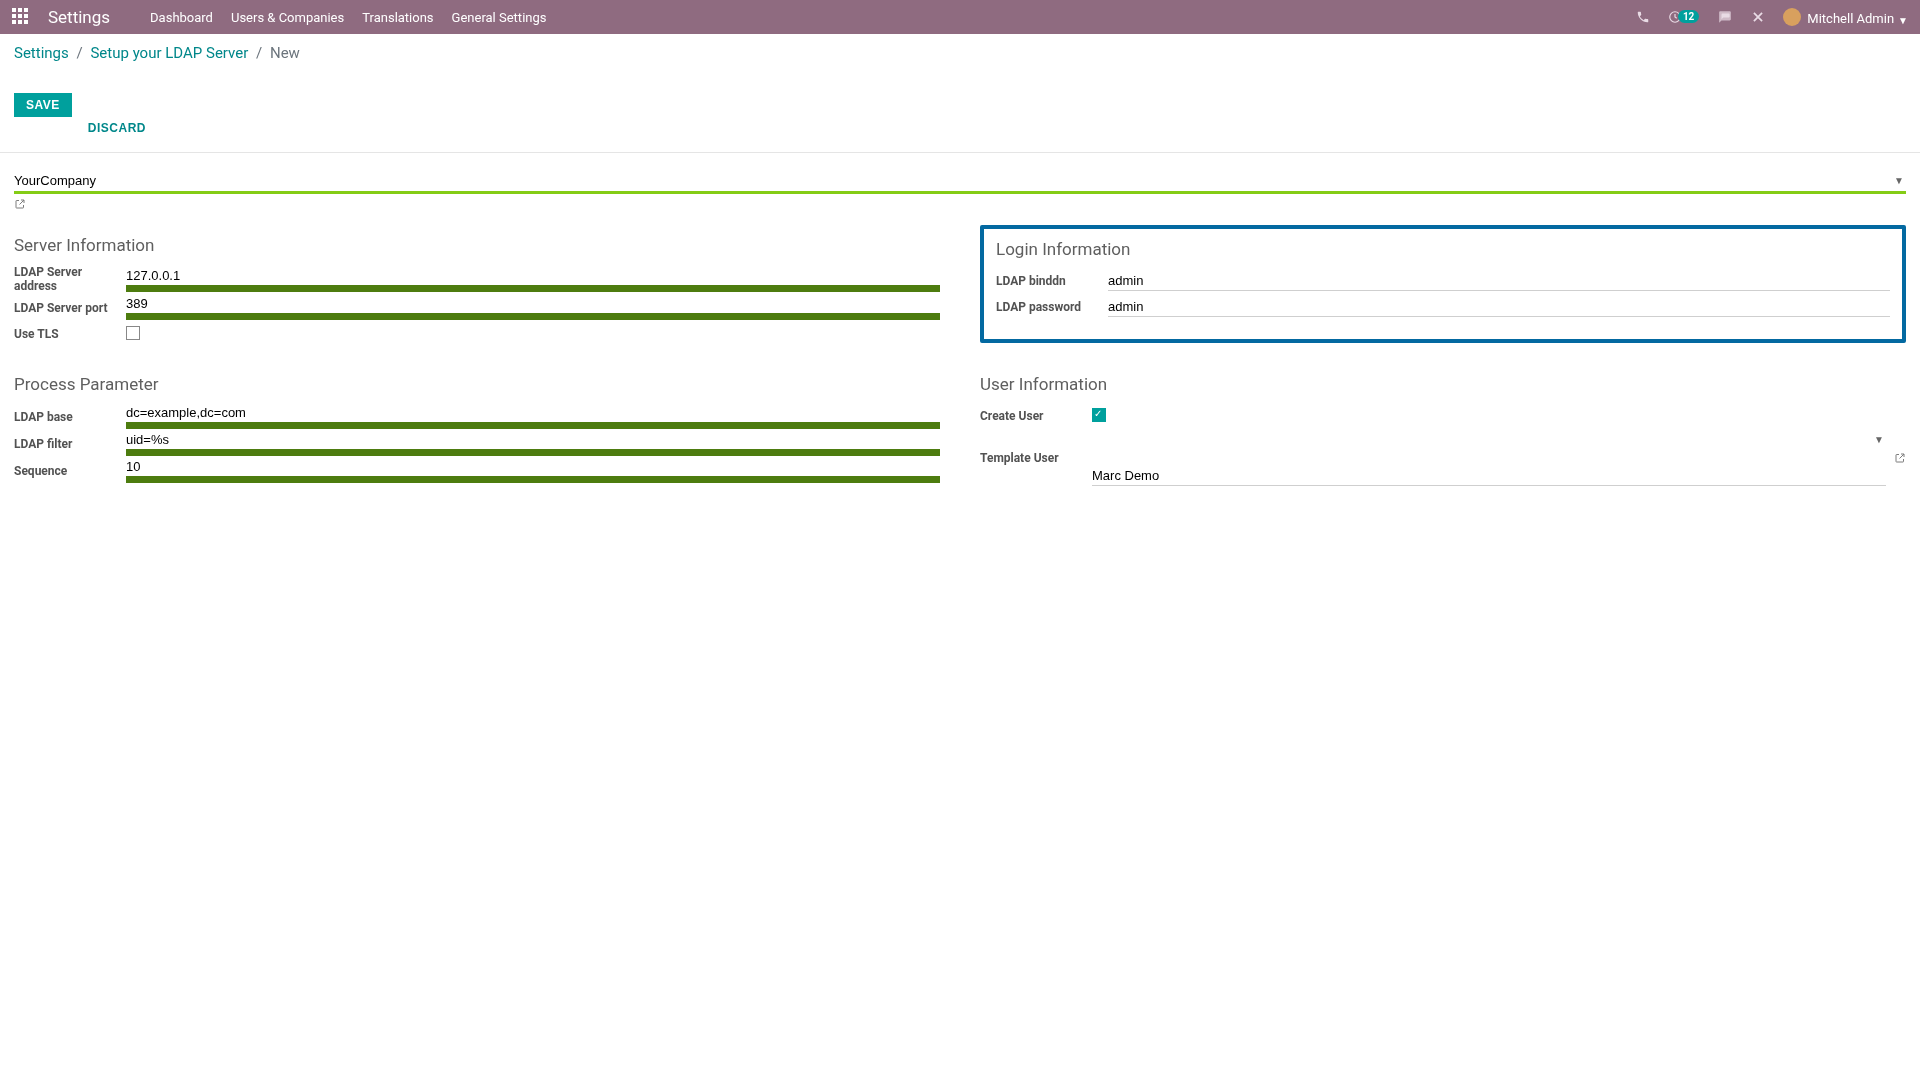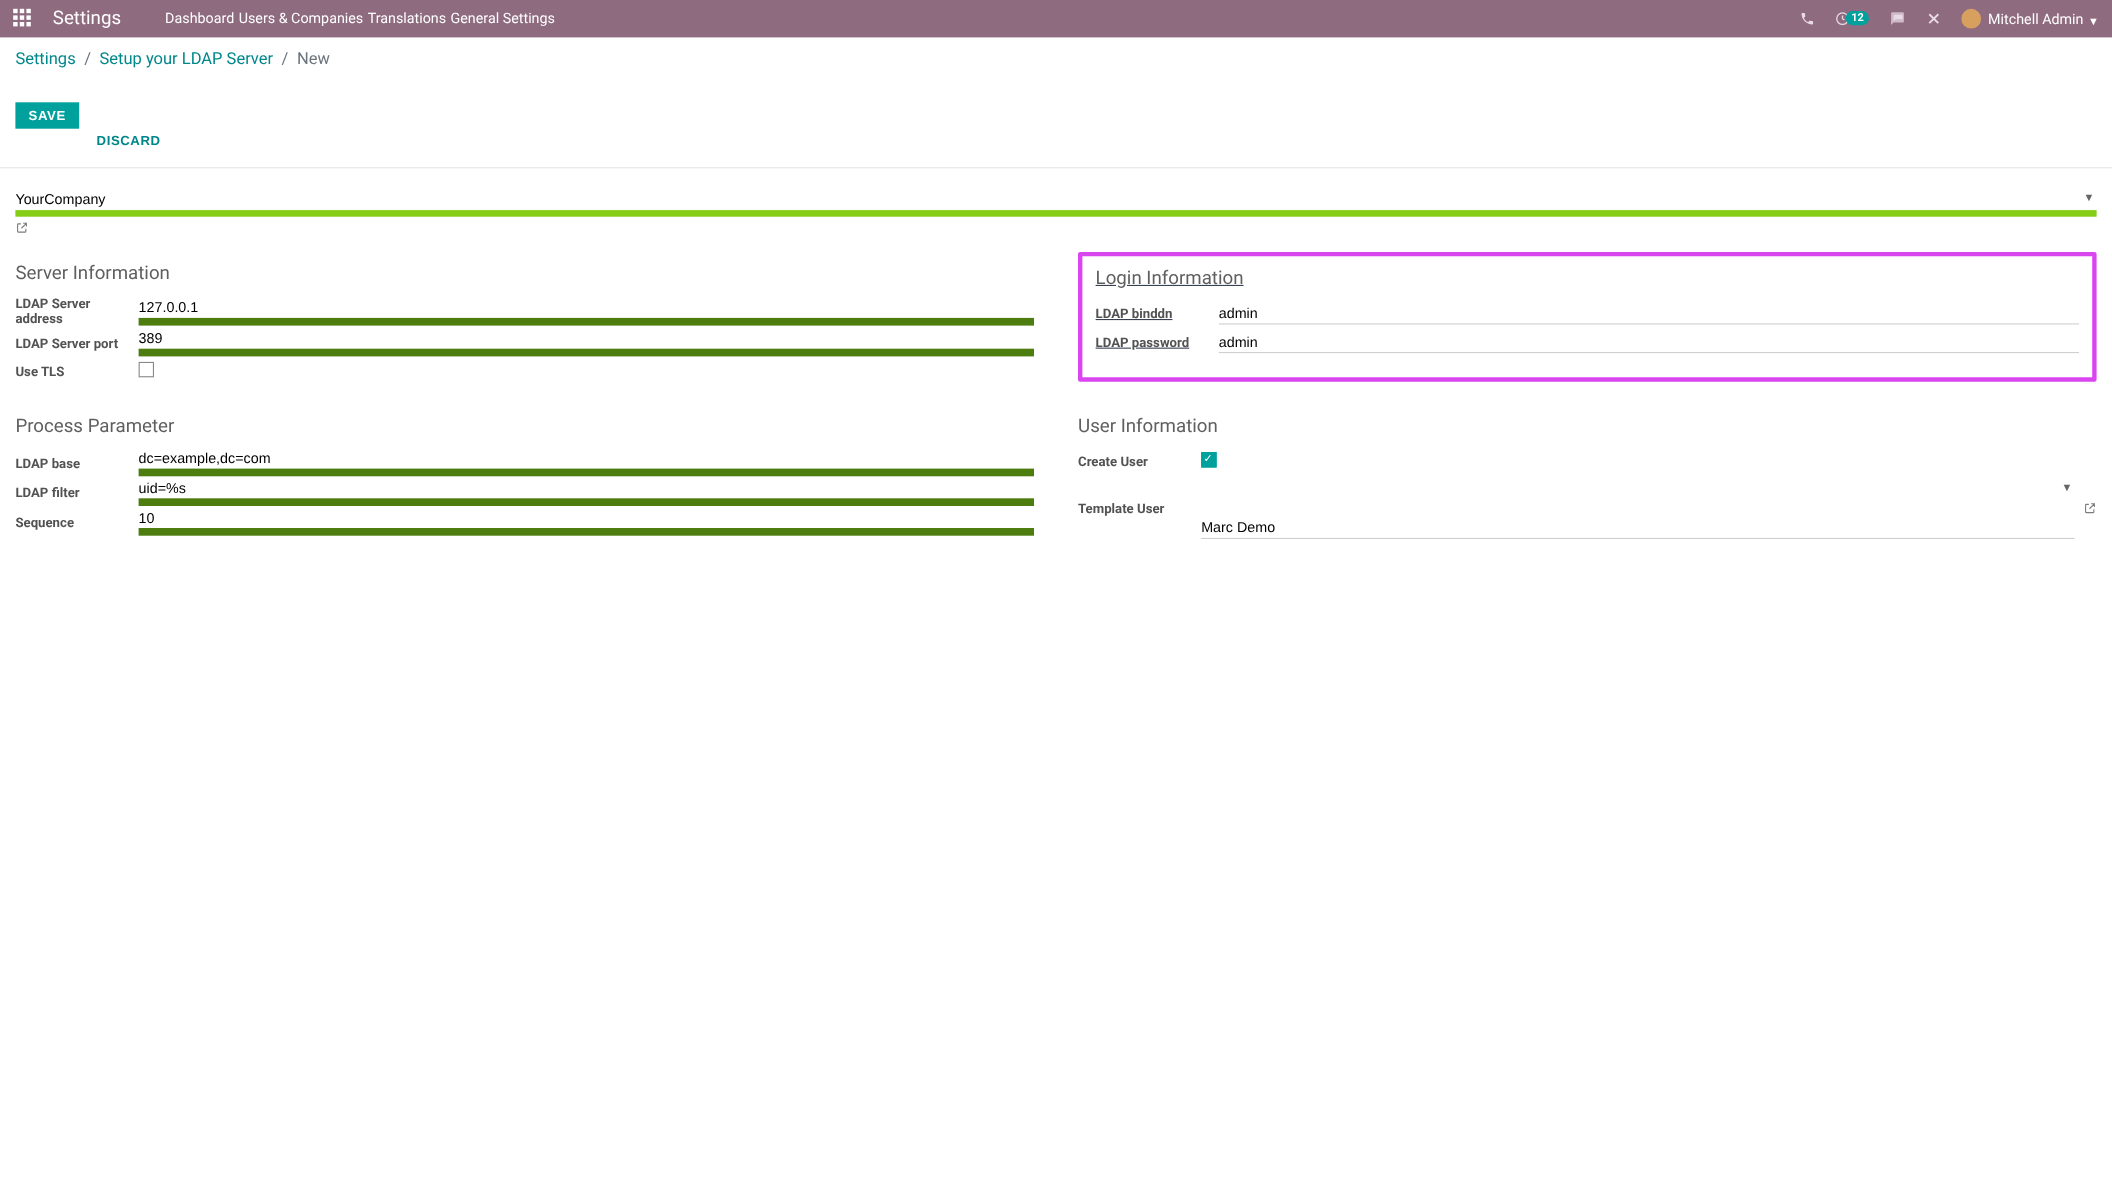--- a/index.html
+++ b/index.html
@@ -2,62 +2,62 @@
 <html><head>
 <meta charset="utf-8">
 <style>
 * { box-sizing: border-box; margin: 0; padding: 0; }
 body { font-family: -apple-system, BlinkMacSystemFont, "Segoe UI", Roboto, "Helvetica Neue", Arial, sans-serif; font-size: 13px; color: #374151; background: #fff; }
 
 .topbar { background: #8f6b80; height: 34px; display: flex; align-items: center; padding: 0 12px; color: #fff; }
 .apps-icon { width: 18px; height: 18px; display: grid; grid-template-columns: repeat(3,4px); grid-template-rows: repeat(3,4px); gap: 2px; margin-right: 18px; cursor: pointer; }
 .apps-icon span { background: #fff; width: 4px; height: 4px; }
 .app-title { font-size: 17px; font-weight: 400; margin-right: 40px; }
-.nav-links { display: flex; gap: 4px; justify-content: center; }
+.nav-links { display: flex; gap: 18px; justify-content: center; }
 .nav-links a { color: #fff; text-decoration: none; font-size: 13px; }
 .topbar-right { margin-left: auto; display: flex; align-items: center; gap: 18px; }
 .topbar-right .ico { color: #e9dbe5; cursor: pointer; display:flex; align-items:flex-start; }
 .badge-pill { background:#00a09d; color:#fff; font-size:10px; padding:1px 5px; border-radius:8px; margin-left:-4px; font-weight:700; }
 .avatar { width:18px; height:18px; border-radius:50%; background:#d8a05e; display:inline-block; margin-right:6px; vertical-align:middle; }
 .user-menu { display:flex; align-items:flex-end; cursor:pointer; font-size:13px; }
 .caret-down { margin-left:4px; font-size:10px; }
 
 .control-panel { padding: 10px 14px 12px 14px; border-bottom:1px solid #e5e5e5; }
 .breadcrumb { font-size:15px; margin-bottom:8px; }
 .breadcrumb a { color:#00878a; text-decoration:none; }
 .breadcrumb .sep { color:#6c757d; margin:0 4px; }
 .breadcrumb .current { color:#6c757d; }
 .cp-buttons { display:flex; gap:8px; align-items:center; }
 .btn-save { background:#00a09d; color:#fff; border:none; padding:5px 12px; font-size:12px; font-weight:700; letter-spacing:.5px; cursor:pointer; text-transform:uppercase; }
 .btn-discard { background:none; border:none; color:#00878a; font-size:12px; font-weight:700; letter-spacing:.5px; cursor:pointer; text-transform:uppercase; padding:5px 8px;margin-top:46px; }
 
 .sheet { padding: 18px 14px; }
 .company-row { position:relative; }
-.company-input { width:100%; border:none; border-bottom:6px solid #84cc16; font-size:13px; padding:2px 0 3px 0; outline:none; background:transparent; }
+.company-input { width:100%; border:none; border-bottom:3px solid #84cc16; font-size:13px; padding:2px 0 3px 0; outline:none; background:transparent; }
 .company-caret { position:absolute; right:2px; top:4px; font-size:10px; color:#666; pointer-events:none; }
 .ext-link { color:#7c7c7c; font-size:12px; margin-top:4px; display:inline-block; cursor:pointer; }
 
 .two-col { display:flex; gap:40px; margin-top:22px; }
 .col { flex:1; min-width:0; }
 .group-title { font-size:17px; font-weight:400; color:#5f5f5f; margin-bottom:10px; }
 .field-row { display:flex; align-items:center; min-height:24px; margin-bottom:2px; }
 .field-label { width:112px; font-size:12px; font-weight:700; color:#525252; flex-shrink:0; }
 .field-widget { flex:1; }
 .field-input { width:100%; border:none; border-bottom:7px solid #4d7c0f; font-size:13px; padding:1px 0 2px 0; outline:none; background:transparent; }
 .field-input.light { border-bottom:1px solid #cfcfcf; }
 .field-checkbox { width:14px; height:14px; border:1px solid #888; display:inline-block; cursor:pointer; }
 .field-checkbox.checked { background:#00a09d; border-color:#00a09d; position:relative; }
 .field-checkbox.checked::after { content:"✓"; color:#fff; font-size:10px; position:absolute; left:1px; top:-1px; }
 
 .m2o-wrap { position:relative; display:flex; align-items:center; }
 .m2o-wrap .field-input { padding-right:18px;margin-top:37px; }
 .m2o-caret { position:absolute; right:2px; top:4px; font-size:10px; color:#666; }
 .m2o-ext { margin-left:8px; color:#7c7c7c; font-size:12px; cursor:pointer; }
 
-.highlight-box { border:4px solid #d946ef; border-radius:2px; padding:8px 12px 18px 12px; margin-top:-10px;text-decoration:underline; }
+.highlight-box { border:4px solid #0369a1; border-radius:2px; padding:8px 12px 18px 12px; margin-top:-10px; }
 .highlight-box .group-title { margin-top:2px; }
 
 svg { display:block; }
 </style>
 </head>
 <body>
 
 <div class="topbar">
   <div class="apps-icon">
     <span></span>

